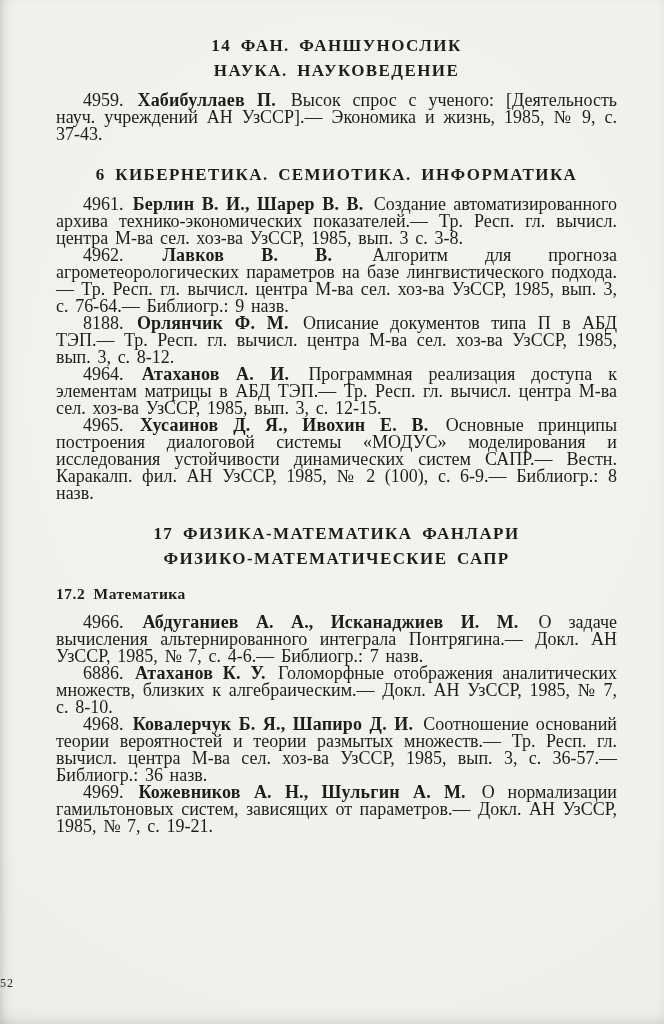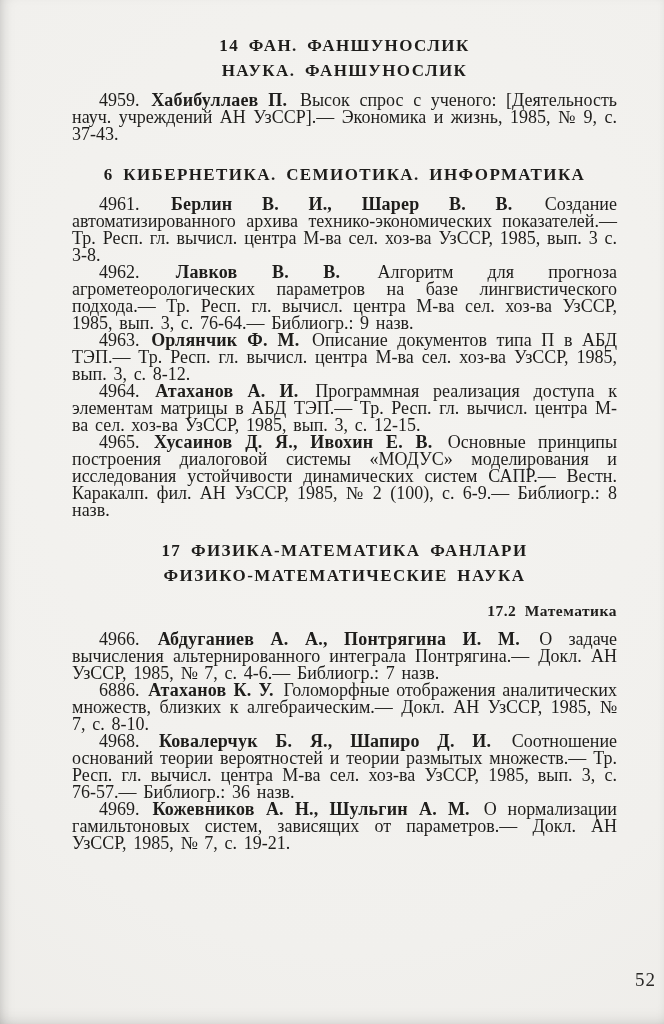--- a/index.html
+++ b/index.html
@@ -15,35 +15,35 @@
     color: #1e1d1b;
     background:
       radial-gradient(ellipse 130% 100% at 52% 38%, #f4f3f0 0%, #f1f0ed 55%, #ebe9e5 100%);
     box-shadow:
       inset 10px 0 16px -12px rgba(0,0,0,0.28),
       inset 0 -12px 20px -16px rgba(0,0,0,0.22),
       inset -6px 0 14px -12px rgba(0,0,0,0.12);
     overflow: hidden;
   }
   .content {
-    padding: 33px 47px 0 72px;
+    padding: 33px 47px 0 56px;
   }
   .sec-head {
     text-align: center;
     font-weight: bold;
     font-size: 17px;
     letter-spacing: 1.4px;
     line-height: 25px;
     word-spacing: 4px;
   }
   .sec-head .hline { white-space: nowrap; }
   .gap-after-head { margin-bottom: 9px; }
   .sec-break { margin-top: 19px; }
   .sub-head {
-    text-align: right;
+    text-align: left;
     font-weight: bold;
     font-size: 15.5px;
     letter-spacing: 0.5px;
     line-height: 20px;
     margin: 13px 0 10px;
     word-spacing: 4px;
   }
   .entry {
     font-size: 18px;
     line-height: 17px;
@@ -51,65 +51,65 @@
     text-indent: 27px;
     word-spacing: 2.2px;
     color: #1e1d1b;
   }
   .entry .num { margin-right: 2px; }
   .entry .authors { font-weight: bold; margin-right: 3px; letter-spacing: 0.2px; }
   .page-num {
     position: absolute;
     left: 0; right: 8px;
     bottom: 33px;
-    text-align: right;
-    font-size: 19px;
+    text-align: left;
+    font-size: 12px;
     letter-spacing: 1px;
     color: #2a2927;
   }
 </style>
 </head>
 <body>
 
 <div class="page">
   <div class="content">
 
     <div class="sec-head gap-after-head">
       <div class="hline">14 ФАН. ФАНШУНОСЛИК</div>
-      <div class="hline">НАУКА. ФАНШУНОСЛИК</div>
+      <div class="hline">НАУКА. НАУКОВЕДЕНИЕ</div>
     </div>
 
     <p class="entry"><span class="num">4959.</span> <b class="authors">Хабибуллаев П.</b> <span>Высок спрос с ученого: [Деятельность науч. учреждений АН УзССР].— Экономика и жизнь, 1985, № 9, с. 37-43.</span></p>
 
     <div class="sec-head sec-break gap-after-head">
       <div class="hline">6 КИБЕРНЕТИКА. СЕМИОТИКА. ИНФОРМАТИКА</div>
     </div>
 
 
     <p class="entry"><span class="num">4961.</span> <b class="authors">Берлин В. И., Шарер В. В.</b> <span>Создание автоматизированного архива технико-экономических показателей.— Тр. Респ. гл. вычисл. центра М-ва сел. хоз-ва УзССР, 1985, вып. 3 с. 3-8.</span></p>
 
     <p class="entry"><span class="num">4962.</span> <b class="authors">Лавков В. В.</b> <span>Алгоритм для прогноза агрометеорологических параметров на базе лингвистического подхода.— Тр. Респ. гл. вычисл. центра М-ва сел. хоз-ва УзССР, 1985, вып. 3, с. 76-64.— Библиогр.: 9 назв.</span></p>
 
-    <p class="entry"><span class="num">4963.</span> <b class="authors">Орлянчик Ф. М.</b> <span>Описание документов типа П в АБД ТЭП.— Тр. Респ. гл. вычисл. центра М-ва сел. хоз-ва УзССР, 1985, вып. 3, с. 8-12.</span></p>
+    <p class="entry"><span class="num">8188.</span> <b class="authors">Орлянчик Ф. М.</b> <span>Описание документов типа П в АБД ТЭП.— Тр. Респ. гл. вычисл. центра М-ва сел. хоз-ва УзССР, 1985, вып. 3, с. 8-12.</span></p>
 
     <p class="entry"><span class="num">4964.</span> <b class="authors">Атаханов А. И.</b> <span>Программная реализация доступа к элементам матрицы в АБД ТЭП.— Тр. Респ. гл. вычисл. центра М-ва сел. хоз-ва УзССР, 1985, вып. 3, с. 12-15.</span></p>
 
     <p class="entry"><span class="num">4965.</span> <b class="authors">Хусаинов Д. Я., Ивохин Е. В.</b> <span>Основные принципы построения диалоговой системы «МОДУС» моделирования и исследования устойчивости динамических систем САПР.— Вестн. Каракалп. фил. АН УзССР, 1985, № 2 (100), с. 6-9.— Библиогр.: 8 назв.</span></p>
 
     <div class="sec-head sec-break">
       <div class="hline">17 ФИЗИКА-МАТЕМАТИКА ФАНЛАРИ</div>
-      <div class="hline">ФИЗИКО-МАТЕМАТИЧЕСКИЕ НАУКА</div>
+      <div class="hline">ФИЗИКО-МАТЕМАТИЧЕСКИЕ САПР</div>
     </div>
 
     <div class="sub-head">17.2 Математика</div>
 
-    <p class="entry"><span class="num">4966.</span> <b class="authors">Абдуганиев А. А., Понтрягина И. М.</b> <span>О задаче вычисления альтернированного интеграла Понтрягина.— Докл. АН УзССР, 1985, № 7, с. 4-6.— Библиогр.: 7 назв.</span></p>
+    <p class="entry"><span class="num">4966.</span> <b class="authors">Абдуганиев А. А., Исканаджиев И. М.</b> <span>О задаче вычисления альтернированного интеграла Понтрягина.— Докл. АН УзССР, 1985, № 7, с. 4-6.— Библиогр.: 7 назв.</span></p>
 
     <p class="entry"><span class="num">6886.</span> <b class="authors">Атаханов К. У.</b> <span>Голоморфные отображения аналитических множеств, близких к алгебраическим.— Докл. АН УзССР, 1985, № 7, с. 8-10.</span></p>
 
-    <p class="entry"><span class="num">4968.</span> <b class="authors">Ковалерчук Б. Я., Шапиро Д. И.</b> <span>Соотношение оснований теории вероятностей и теории размытых множеств.— Тр. Респ. гл. вычисл. центра М-ва сел. хоз-ва УзССР, 1985, вып. 3, с. 76-57.— Библиогр.: 36 назв.</span></p>
+    <p class="entry"><span class="num">4968.</span> <b class="authors">Ковалерчук Б. Я., Шапиро Д. И.</b> <span>Соотношение оснований теории вероятностей и теории размытых множеств.— Тр. Респ. гл. вычисл. центра М-ва сел. хоз-ва УзССР, 1985, вып. 3, с. 36-57.— Библиогр.: 36 назв.</span></p>
 
     <p class="entry"><span class="num">4969.</span> <b class="authors">Кожевников А. Н., Шульгин А. М.</b> <span>О нормализации гамильтоновых систем, зависящих от параметров.— Докл. АН УзССР, 1985, № 7, с. 19-21.</span></p>
 
   </div>
 
   <div class="page-num">52</div>
 </div>
 
 </body></html>

